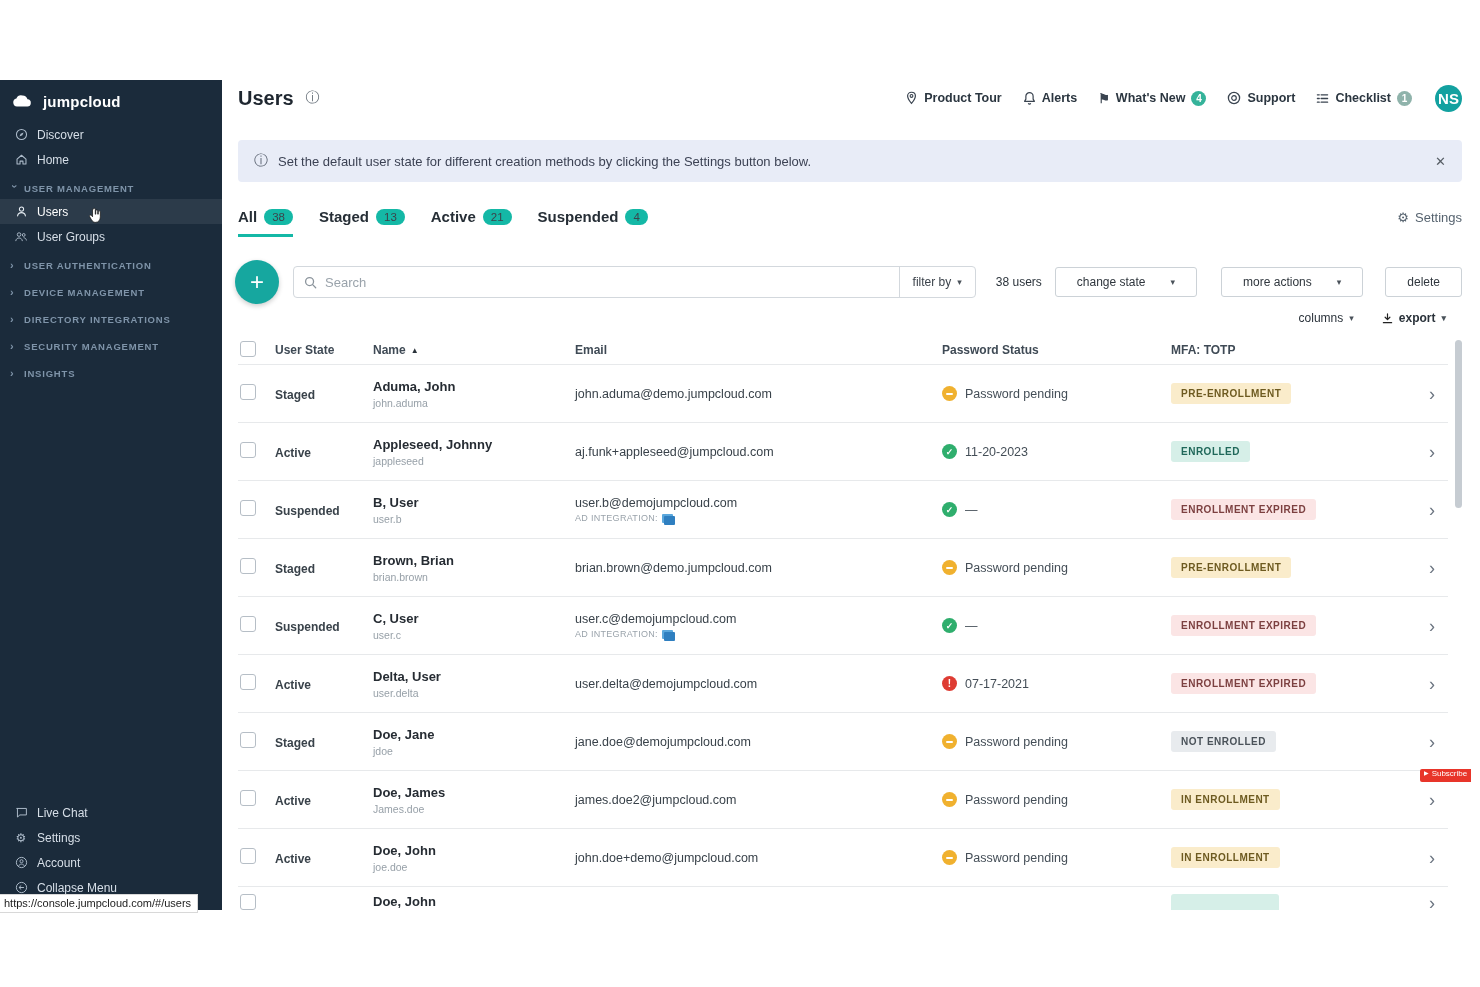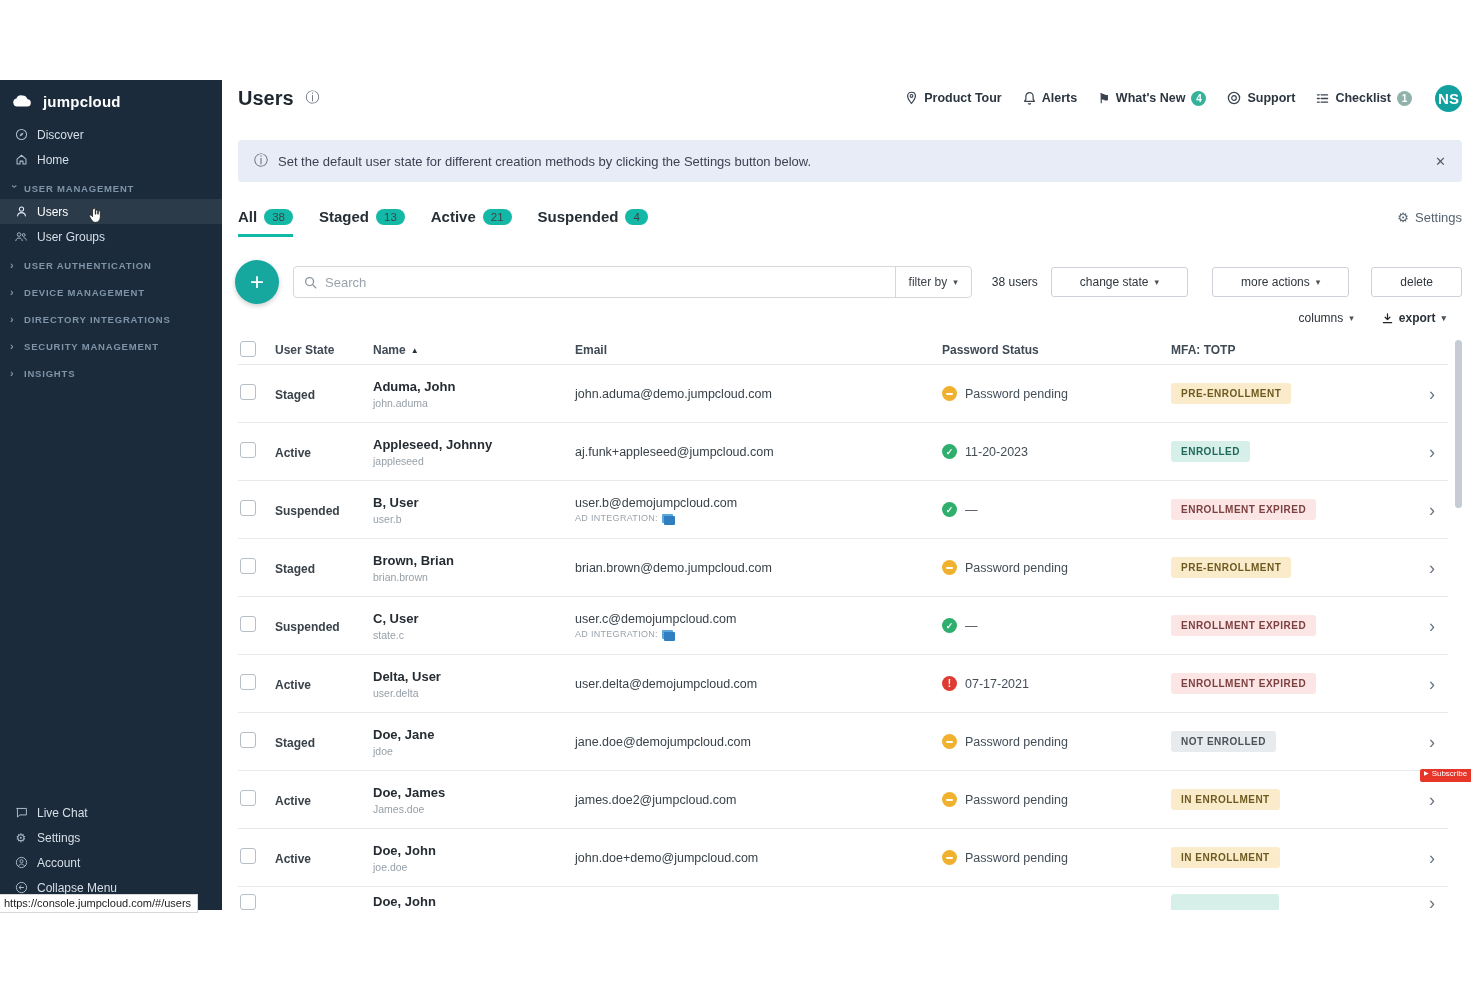--- a/index.html
+++ b/index.html
@@ -47,21 +47,21 @@
 
   .toolbar { position:absolute; top:180px; left:13px; right:18px; height:44px; display:flex; align-items:center; }
   .add-btn { width:44px; height:44px; border-radius:50%; background:#16a79f; color:#fff; font-size:24px; display:flex; align-items:center; justify-content:center; cursor:pointer; box-shadow:0 2px 5px rgba(0,0,0,.2); flex-shrink:0; }
   .search-group { margin-left:14px; width:840px; height:32px; border:1px solid #d3d8dd; border-radius:4px; display:flex; align-items:center; background:#fff; }
   .search-ic { margin:0 8px 0 10px; display:flex; color:#8b949c; }
   .search-input { flex:1; border:none; outline:none; font-size:13px; font-family:"Liberation Sans", sans-serif; color:#2b333b; background:transparent; }
   .search-input::placeholder { color:#9aa3ab; }
   .filter-seg { border-left:1px solid #d3d8dd; height:100%; display:flex; align-items:center; gap:6px; padding:0 13px; font-size:12px; color:#3c434b; cursor:pointer; white-space:nowrap; }
   .caret { font-size:9px; color:#4a525a; }
   .user-count { margin-left:20px; font-size:12px; color:#2b333b; white-space:nowrap; }
-  .tb-btn { margin-left:13px; height:30px; padding:0 28px; background:#fff; border:1px solid #ccd2d7; border-radius:3px; font-size:12px; color:#2f363d; display:flex; align-items:center; gap:6px; cursor:pointer; white-space:nowrap; }
+  .tb-btn { margin-left:13px; height:30px; padding:0 21px; background:#fff; border:1px solid #ccd2d7; border-radius:3px; font-size:12px; color:#2f363d; display:flex; align-items:center; gap:25px; cursor:pointer; white-space:nowrap; }
   .tb-btn.more { margin-left:24px; }
   .tb-btn.delete { margin-left:22px; }
 
   .second-bar { position:absolute; top:231px; right:34px; display:flex; align-items:center; gap:28px; }
   .sb-item { display:flex; align-items:center; gap:6px; font-size:12px; color:#2a323a; cursor:pointer; }
   .sb-item.export { font-weight:bold; }
 
   
   .table { position:absolute; top:256px; left:16px; right:32px; bottom:0; overflow:hidden; }
   .thead, .trow { display:grid; grid-template-columns:33px 102px 202px 367px 229px 245px 1fr; align-items:center; }
@@ -448,21 +448,21 @@
       <div style="display:flex;justify-content:center;">
                 <span class="chev">›</span>
               </div>
     </div>
 
     <div class="trow has-ad">
       <div><span class="cb"></span></div>
       <div><span class="state">Suspended</span></div>
       <div class="c-name">
         <span class="nm">C, User</span>
-        <span class="un">state.c</span>
+        <span class="un">user.c</span>
       </div>
       <div class="c-email">
         <span class="em">user.c@demojumpcloud.com</span>
         <span class="ad">
           <span>AD Integration:</span>
           <span class="ad-ic"></span>
         </span>
       </div>
       <div class="c-pw">
         <span class="st" data-variant="ok"></span>

